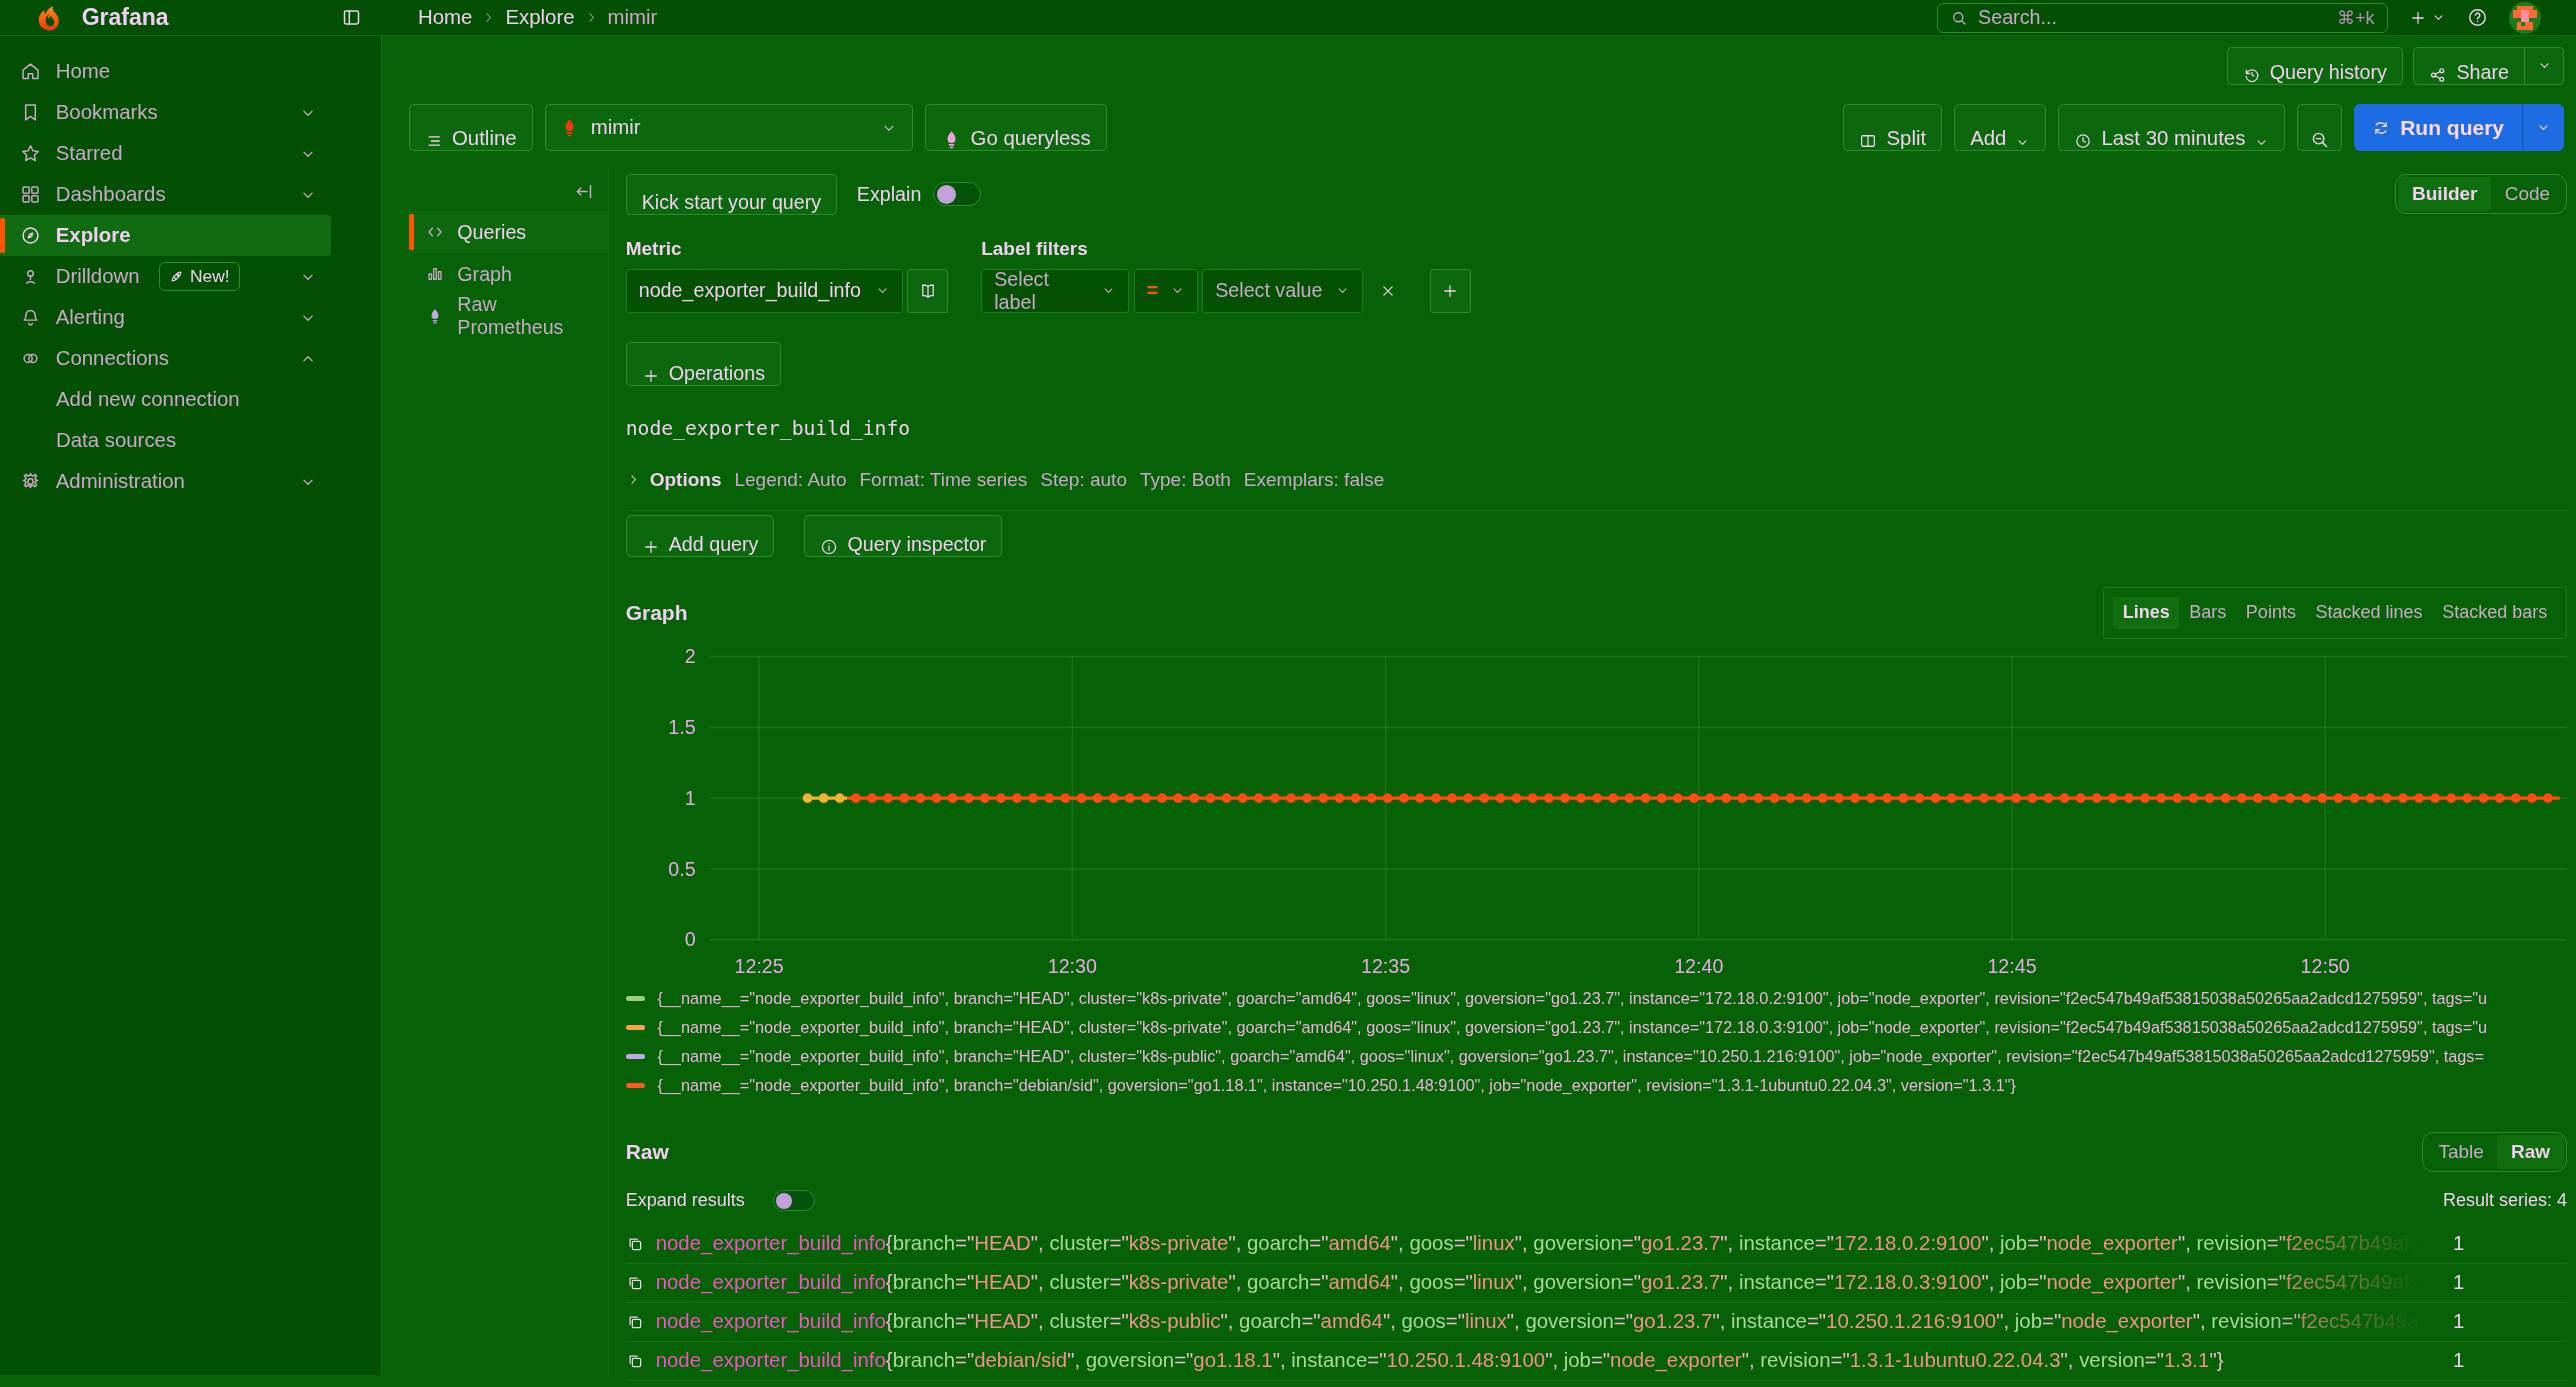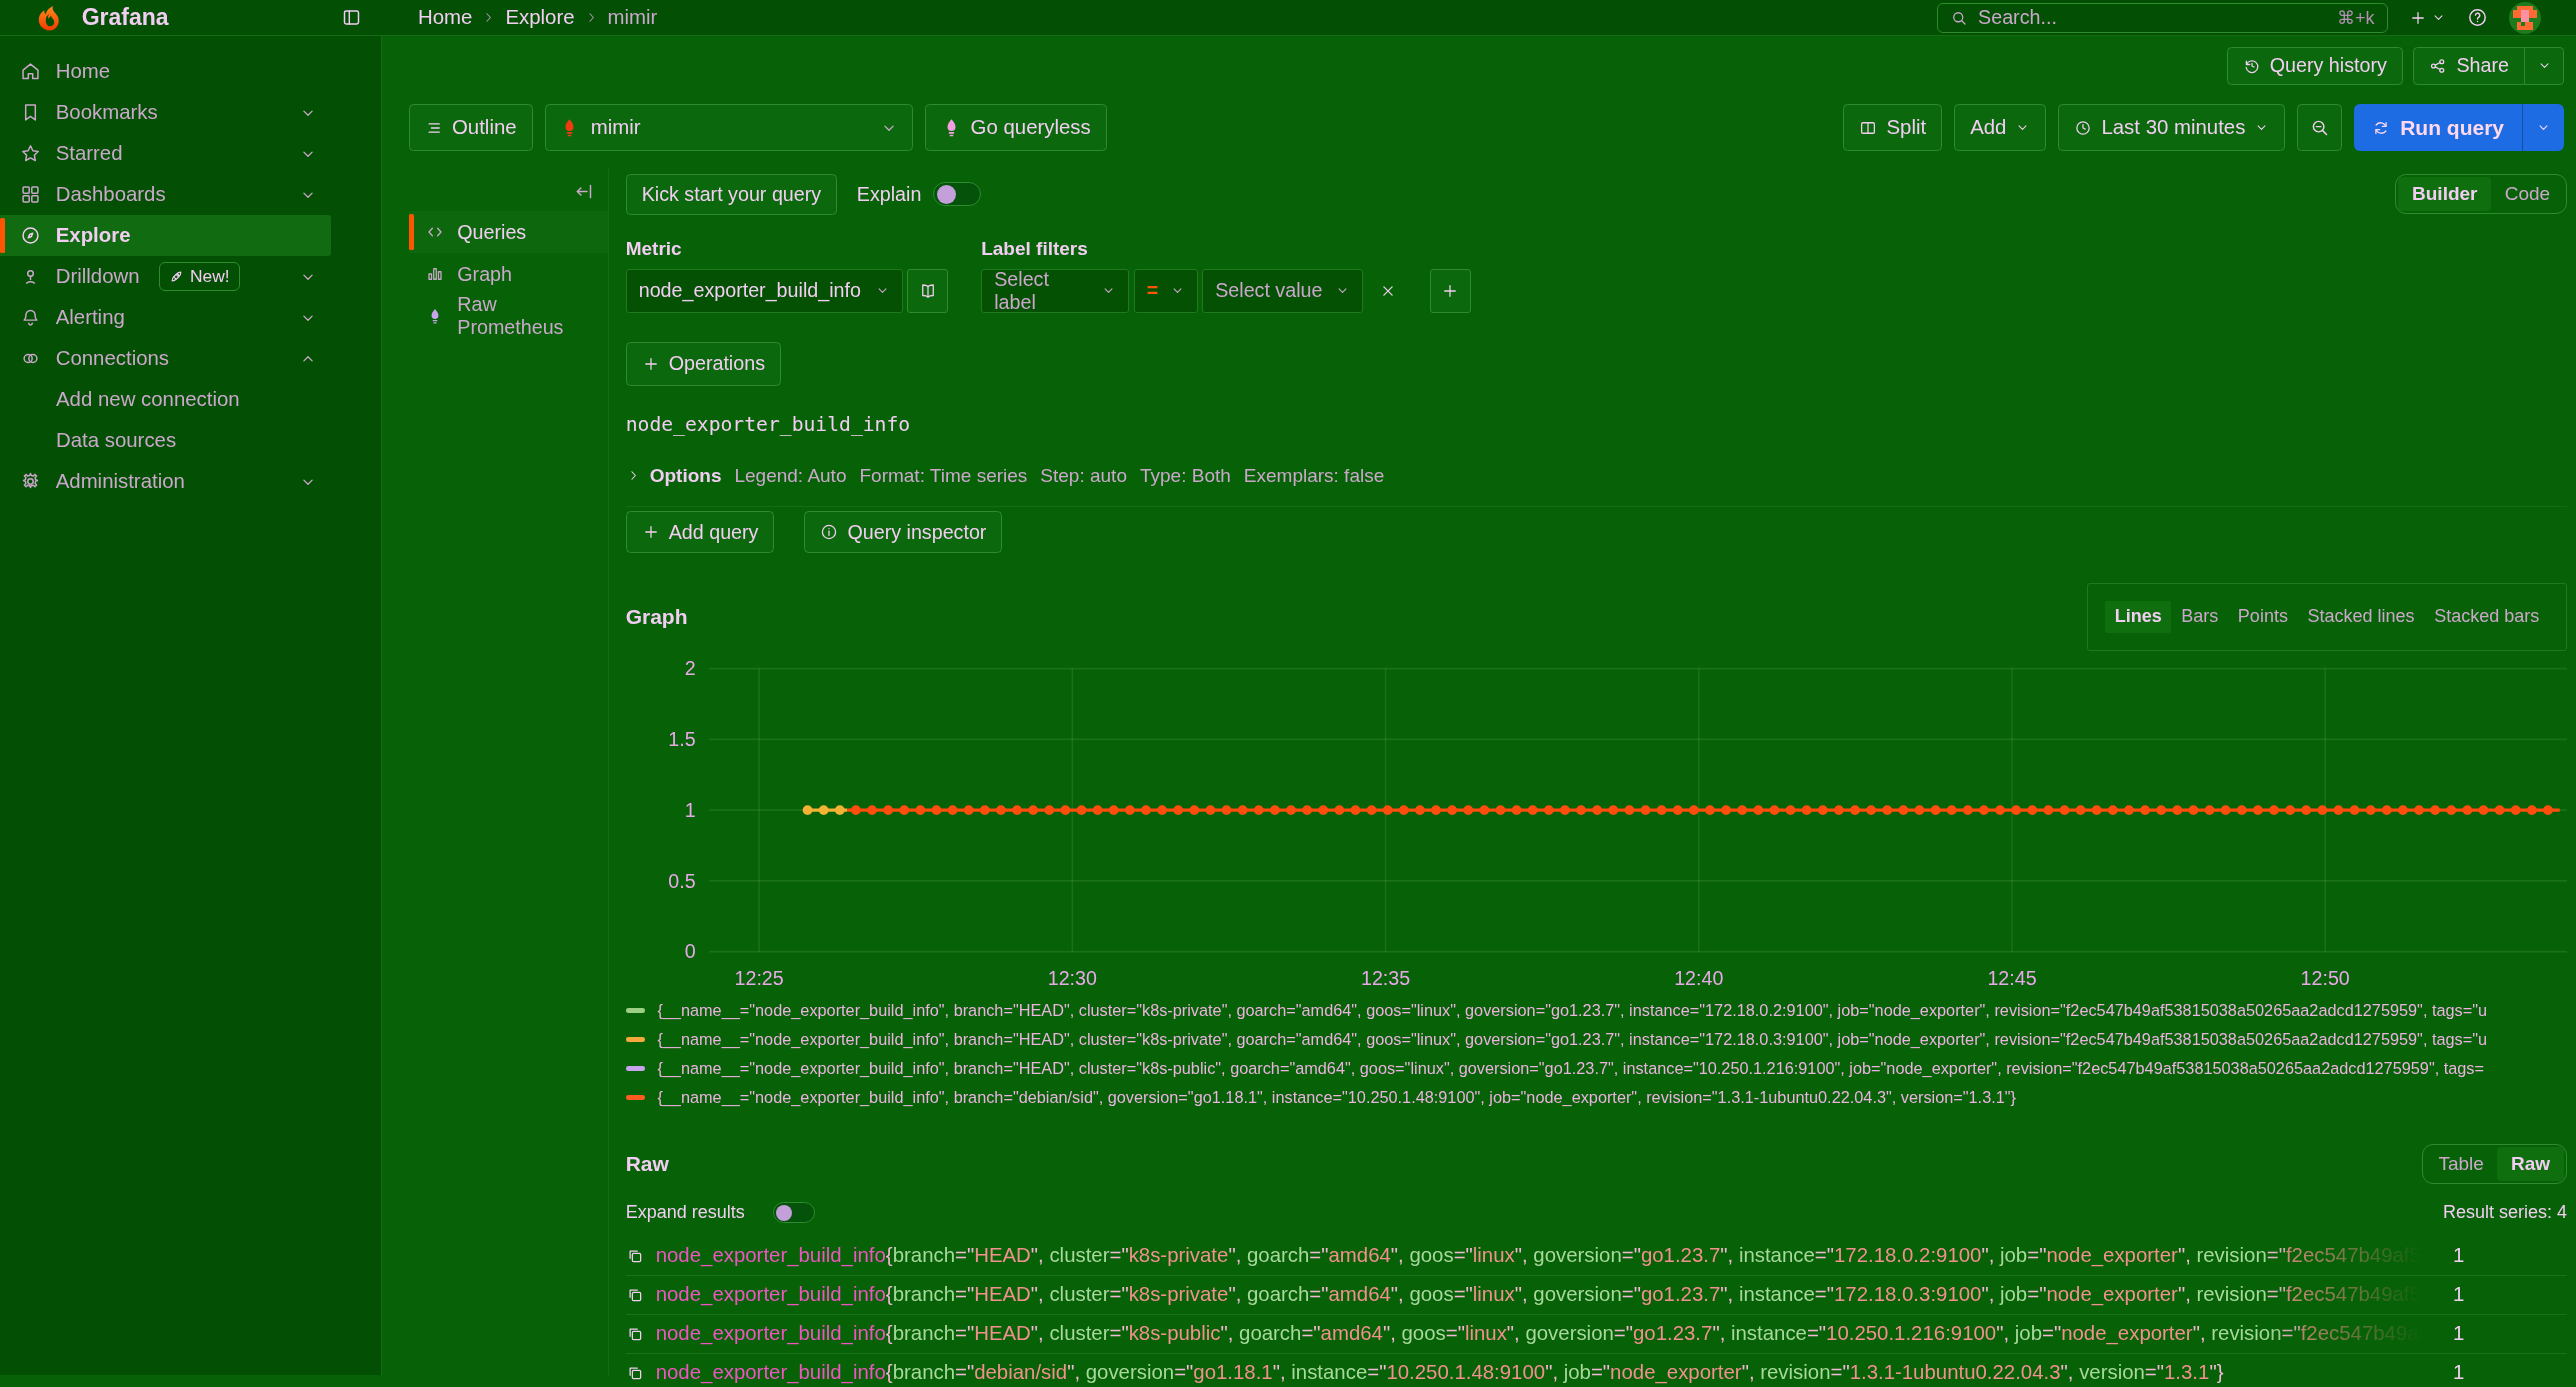--- a/index.html
+++ b/index.html
@@ -47,21 +47,21 @@
   .side-item.active .lbl{color:var(--text);font-weight:600}
   .side-item.active::before{content:"";position:absolute;left:0;top:3px;bottom:3px;width:5.3px;background:var(--accent-orange,#ff5400);border-radius:1.5px}
   .side-item.active{color:var(--text)}
   .side-item .chev{margin-left:auto;margin-right:13.6px;color:var(--text-dim)}
   .side-item.child{padding-left:56px}
   .new-badge{display:flex;align-items:center;gap:6px;border:0.8px solid var(--btn-border);border-radius:6px;padding:3px 9px;font-size:17.4px;color:var(--text);margin-left:4.5px}
 
   
   .content{flex:1;display:flex;flex-direction:column;min-width:0}
   .page-actions{height:59px;display:flex;align-items:center;justify-content:flex-end;gap:10.6px;padding-right:12px}
-  .btn{display:inline-flex;align-items:center;gap:9px;background:var(--btn-bg);border:0.8px solid var(--btn-border);border-radius:4.5px;color:var(--text);font-size:19.7px;padding:0 15px;height:38px;cursor:pointer;white-space:nowrap}
+  .btn{display:inline-flex;align-items:flex-end;gap:9px;background:var(--btn-bg);border:0.8px solid var(--btn-border);border-radius:4.5px;color:var(--text);font-size:19.7px;padding:0 15px;height:38px;cursor:pointer;white-space:nowrap}
   .btn.tall{height:47px;font-size:20.4px}
   .split-btn{display:inline-flex;height:38px}
   .split-btn .main{border-radius:4.5px 0 0 4.5px}
   .split-btn .caret{width:39px;display:flex;align-items:center;justify-content:center;background:var(--btn-bg);border:0.8px solid var(--btn-border);border-left:none;border-radius:0 4.5px 4.5px 0;cursor:pointer}
 
   .explore-toolbar{height:65px;display:flex;align-items:center;gap:12px;padding:0 12px 0 27px}
   .ds-picker{display:inline-flex;align-items:center;gap:10.6px;height:47px;width:368px;background:var(--btn-bg);border:0.8px solid var(--btn-border);border-radius:4.5px;padding:0 13.6px;cursor:pointer}
   .ds-picker .chev{margin-left:auto;color:var(--text-dim)}
   .toolbar-right{margin-left:auto;display:flex;align-items:center;gap:12px}
   .runquery{display:inline-flex;height:47px;border-radius:6px;overflow:hidden}
@@ -100,21 +100,21 @@
   .operations-btn{margin-top:29px}
   .query-text{margin-top:27px;font-family:"DejaVu Sans Mono",monospace;font-size:19.7px;color:var(--text)}
   .options-row{margin-top:29px;display:flex;align-items:center;gap:13px;font-size:19px;color:var(--text-dim)}
   .options-toggle{display:flex;align-items:center;gap:9px;color:var(--text);font-weight:600;cursor:pointer}
   .qe-footer{margin-top:19.7px;border-top:0.8px solid var(--panel-line);padding-top:4px;display:flex;gap:30px}
 
   
   .graph-panel{margin-top:30px}
   .panel-header{display:flex;align-items:center}
   .panel-title{font-size:21px;font-weight:700}
-  .viz-group{margin-left:auto;display:inline-flex;align-items:center;border:0.8px solid var(--input-border);border-radius:3px;padding:17px}
+  .viz-group{margin-left:auto;display:inline-flex;align-items:center;border:0.8px solid var(--input-border);border-radius:3px;padding:9px}
   .viz{padding:5.3px 9.8px;font-size:18px;color:var(--text-dim);border-radius:2.3px;cursor:pointer;white-space:nowrap}
   .viz.active{background:#0f6f0f;color:var(--text);font-weight:600}
   .plot-wrap{margin-top:4.5px}
   .plot-wrap svg{width:100%;height:339px}
   .legend{margin-top:1.5px}
   .legend-row{height:29px;display:flex;align-items:center;gap:12px;overflow:hidden;cursor:pointer}
   .legend-marker{width:19.7px;height:5.3px;border-radius:2.3px;flex:none}
   .legend-label{font-size:16.3px;color:#ecb2e0;white-space:nowrap;overflow:hidden;min-width:0}
 
   

